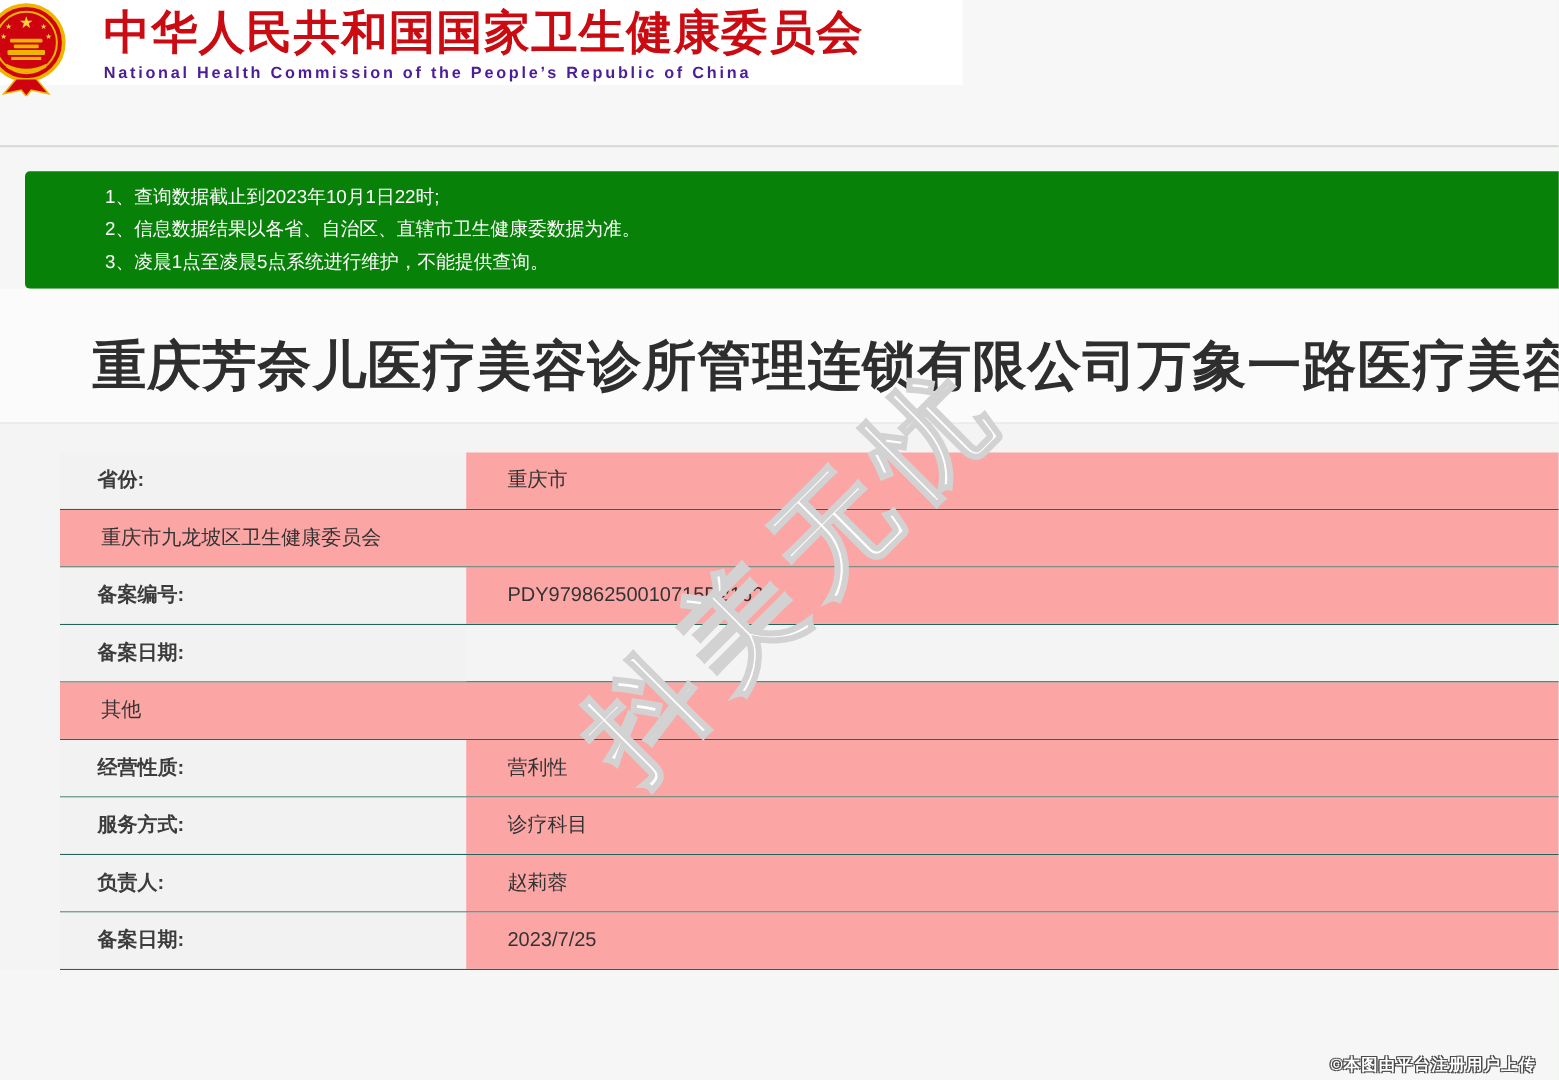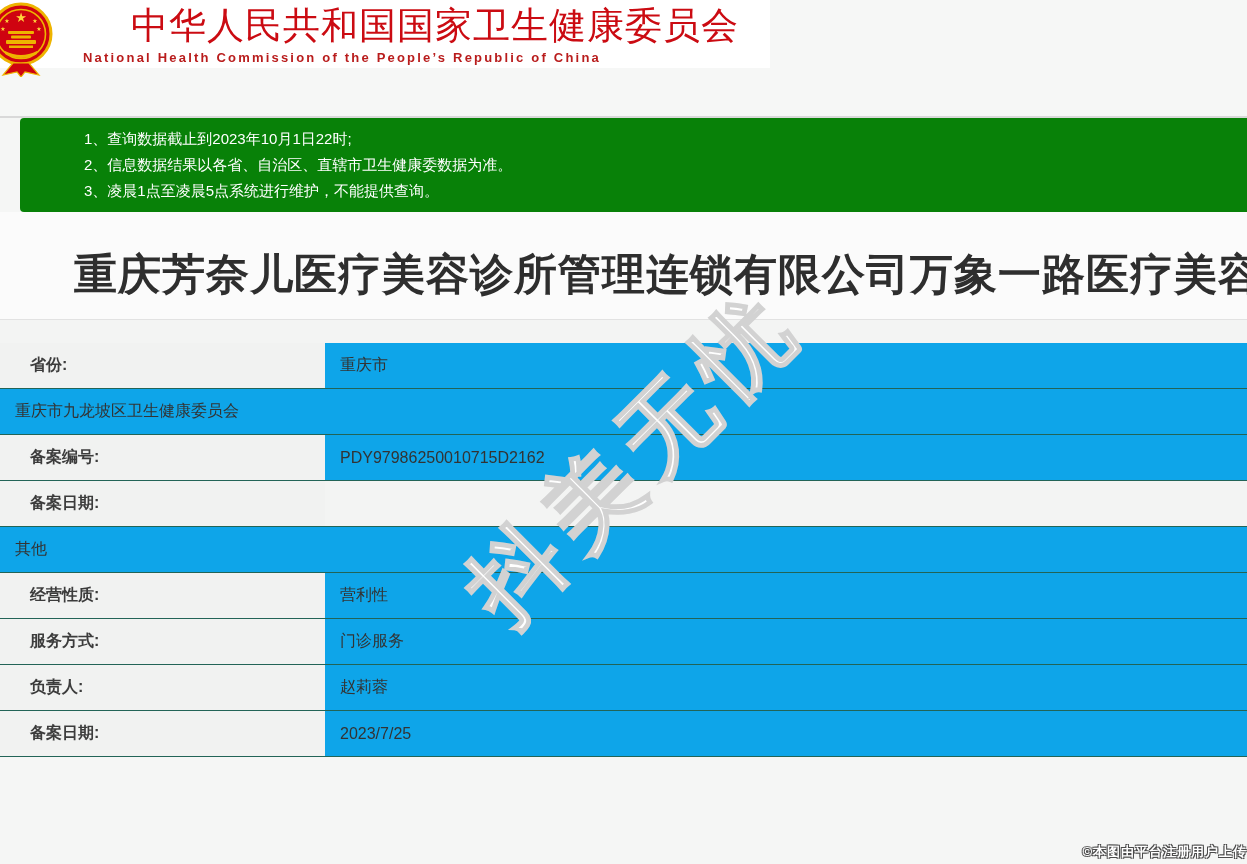--- a/index.html
+++ b/index.html
@@ -28,37 +28,36 @@
     width: 64px;
     height: 76px;
     margin-left: -9px;
     margin-top: 10px;
     flex: 0 0 auto;
   }
   .header-titles { margin-left: 28px; padding-top: 2px; }
   .title-cn {
     color: #cb0b12;
     font-size: 37px;
-    font-weight: normal;
+    font-weight: bold;
     letter-spacing: 1px;
     line-height: 40px;
     white-space: nowrap;
-    margin-left: 48px;
   }
   .title-en {
-    color: #b91c1c;
+    color: #4c1d95;
     font-size: 13px;
     font-weight: bold;
     letter-spacing: 2.2px;
     margin-top: 4px;
     white-space: nowrap;
   }
 
   
-  .notice-wrap { background: #f5f6f5; }
+  .notice-wrap { padding-top: 19px; background: #f5f6f5; }
   .notice-box {
     margin-left: 20px;
     margin-right: -5px;
     border-radius: 4px;
     color: #ffffff;
     font-size: 15px;
     line-height: 26px;
     padding: 8px 10px 8px 64px;
     background: #088108;
   }
@@ -80,37 +79,38 @@
     letter-spacing: 1px;
   }
 
   
   .table-section { background: #f3f4f3; padding-top: 23px; }
   .row {
     display: flex;
     height: 46px;
     border-bottom: 1px solid #226457;
     font-size: 16px;
+    margin-left: 48px;
   }
   .row .label {
     width: 325px;
     flex: 0 0 auto;
     background: #f1f2f1;
     display: flex;
     align-items: center;
     padding-left: 30px;
     font-weight: bold;
     color: #3c3c3c;
   }
   .row .value {
     flex: 1;
-    background: #0ea5e9;
+    background: #fca5a5;
     display: flex;
     align-items: center;
-    padding-left: 15px;
+    padding-left: 33px;
     color: #333333;
     white-space: nowrap;
     overflow: hidden;
   }
 
   
   .wm-diag {
     position: absolute;
     left: 395px;
     top: 395px;
@@ -122,21 +122,21 @@
     letter-spacing: 14px;
     color: #ffffff;
     -webkit-text-stroke: 2px #d2d2d2;
     text-shadow: 0 0 1px #c8c8c8;
     z-index: 5;
     pointer-events: none;
     white-space: nowrap;
   }
   .wm-corner {
     position: absolute;
-    right: 0;
+    right: 18px;
     bottom: 3px;
     font-size: 13px;
     font-weight: bold;
     color: #ffffff;
     text-shadow: -1px -1px 0 #4a4a4a, 1px -1px 0 #4a4a4a,
                  -1px 1px 0 #4a4a4a, 1px 1px 0 #4a4a4a;
     z-index: 6;
     letter-spacing: 1px;
   }
 </style>
@@ -203,21 +203,21 @@
     <div class="value">其他</div>
   </div>
 
   <div class="row">
     <div class="label">经营性质:</div>
     <div class="value">营利性</div>
   </div>
 
   <div class="row">
     <div class="label">服务方式:</div>
-    <div class="value">门诊服务</div>
+    <div class="value">诊疗科目</div>
   </div>
 
 
   <div class="row">
     <div class="label">负责人:</div>
     <div class="value">赵莉蓉</div>
   </div>
 
   <div class="row">
     <div class="label">备案日期:</div>

